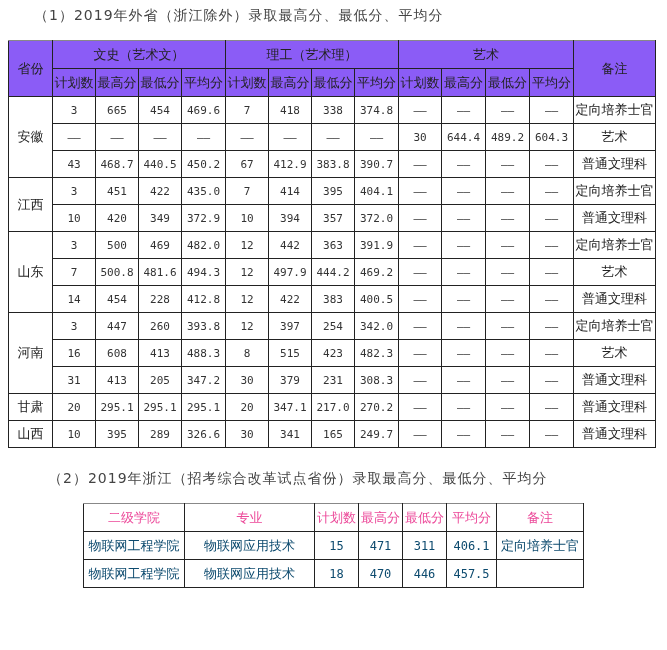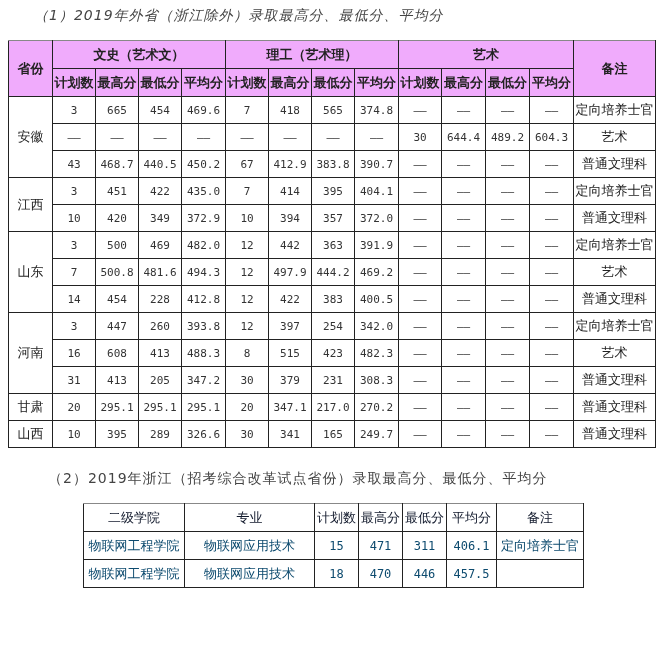--- a/index.html
+++ b/index.html
@@ -4,38 +4,38 @@
 <style>
   html, body { margin: 0; padding: 0; background: #ffffff; }
   body {
     width: 667px; height: 650px; position: relative; overflow: hidden;
     font-family: "DejaVu Sans", sans-serif; color: #222;
   }
   .section-title {
     position: absolute; font-size: 14px; color: #444; letter-spacing: 1px;
     white-space: nowrap;
   }
-  #title1 { left: 34px; top: 7px; font-style: italic; }
+  #title1 { left: 34px; top: 7px; }
   #title2 { left: 48px; top: 470px; }
 
   table { border-collapse: collapse; position: absolute; table-layout: fixed; }
   td, th {
     border: 1px solid #222; text-align: center; vertical-align: middle;
     padding: 0; overflow: hidden; white-space: nowrap;
   }
   #t1 { left: 8px; top: 40px; width: 647px; font-size: 12px; }
-  #t1 th { font-weight: bold; font-size: 13px; background: #f0abfc; color: #222; }
+  #t1 th { font-weight: normal; font-size: 13px; background: #8b5cf6; color: #222; }
   #t1 thead tr { height: 28px; }
   #t1 tbody tr { height: 27px; }
   #t1 td { font-family: "DejaVu Sans Mono", monospace; font-size: 11px; color: #333; }
   #t1 td.prov, #t1 td.note { font-family: "DejaVu Sans", sans-serif; font-size: 13px; color: #222; }
   #t1 thead tr:first-child th { border-top: 1px solid #888; }
 
   #t2 { left: 83px; top: 503px; width: 500px; font-size: 13px; }
-  #t2 th { font-weight: normal; font-size: 13px; color: #0f172a; }
+  #t2 th { font-weight: normal; font-size: 13px; color: #ec4899; }
   #t2 tr { height: 28px; }
   #t2 td { color: #0c4a6e; }
   #t2 td.num { font-family: "DejaVu Sans Mono", monospace; font-size: 12px; }
   #t2 thead tr th { border-top: 1px solid #888; }
 </style>
 </head>
 <body>
 
 <div id="title1" class="section-title">（1）2019年外省（浙江除外）录取最高分、最低分、平均分</div>
 
@@ -81,21 +81,21 @@
   </thead>
   <tbody id="t1-body">
       <tr>
         <td class="prov" rowspan="3">安徽</td>
         <td>3</td>
         <td>665</td>
         <td>454</td>
         <td>469.6</td>
         <td>7</td>
         <td>418</td>
-        <td>565</td>
+        <td>338</td>
         <td>374.8</td>
         <td>——</td>
         <td>——</td>
         <td>——</td>
         <td>——</td>
         <td class="note">定向培养士官</td>
       </tr>
       <tr>
         <td>——</td>
         <td>——</td>

